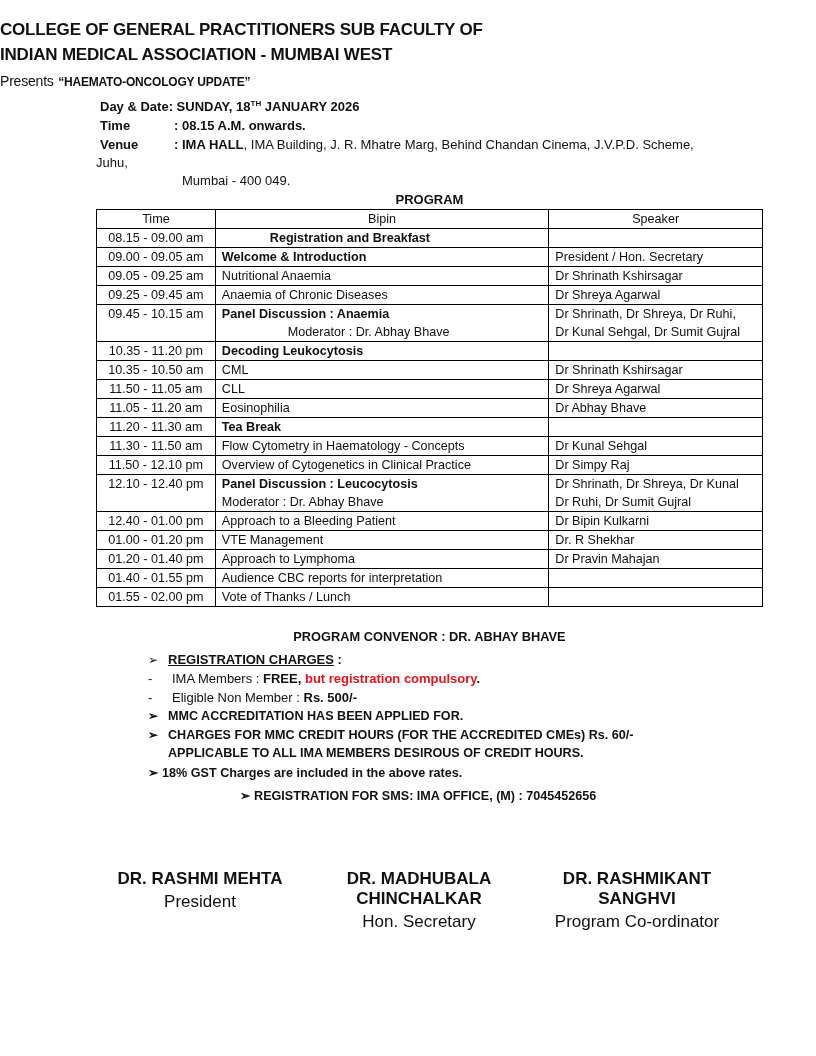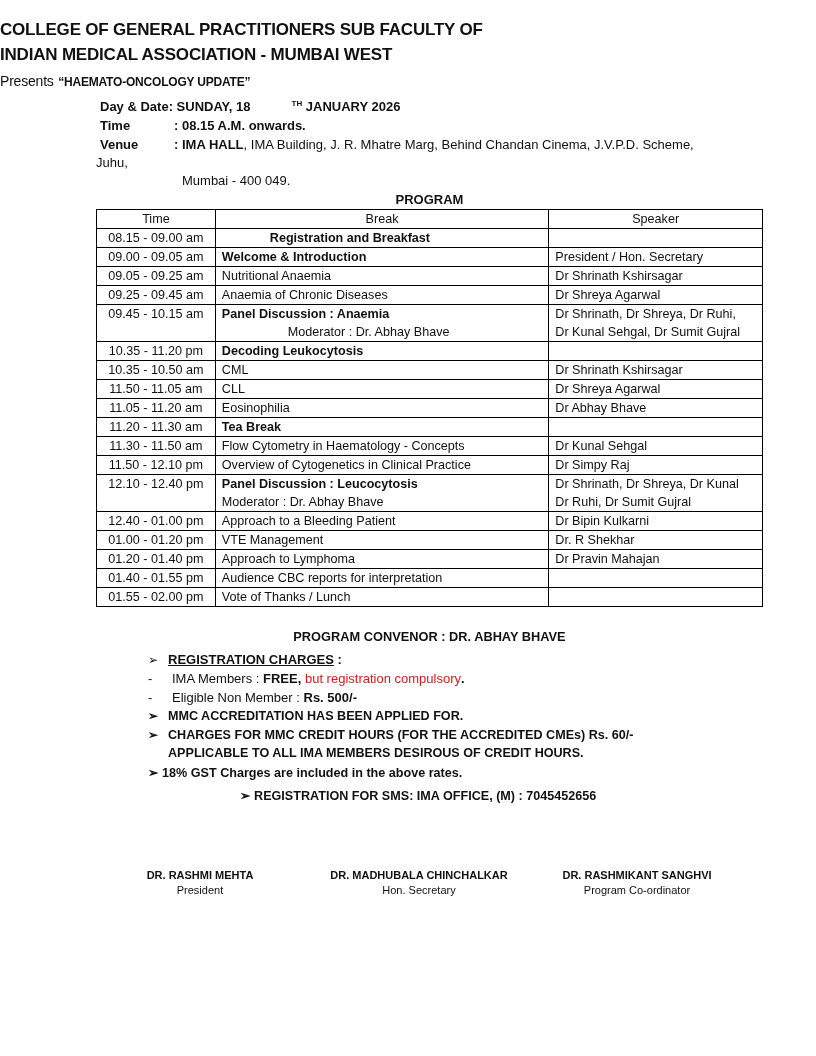--- a/index.html
+++ b/index.html
@@ -11,38 +11,38 @@
   .presents-small { font-weight: normal; font-size: 14px; }
   .presents-big { font-weight: bold; font-size: 12px; }
   .info { font-size: 13px; }
   .lbl { display: inline-block; width: 74px; font-weight: bold; }
   table.prog { position: absolute; left: 96px; top: 209px; width: 667px; border-collapse: collapse; font-size: 12.6px; }
   table.prog td, table.prog th { border: 1px solid #000; padding: 0 6px; height: 18px; line-height: 18px; vertical-align: top; font-weight: normal; }
   table.prog th { text-align: center; }
   col.c1 { width: 119px; } col.c2 { width: 334px; } col.c3 { width: 214px; }
   .time-cell { text-align: center; padding: 0 !important; }
   .mod-indent { padding-left: 66px; }
-  .red { color: #e0161c; font-weight: normal; }
+  .red { color: #e0161c; font-weight: bold; }
   .arrow { display: inline-block; width: 20px; font-size: 12px; }
   .dash { display: inline-block; width: 24px; }
-  .sig { text-align: center; font-size: 11px; }
+  .sig { text-align: center; font-size: 17px; }
   .sig .n { font-weight: bold; }
 </style>
 </head>
 <body>
 
 <div class="abs title" style="top:20px;">COLLEGE OF GENERAL PRACTITIONERS  SUB FACULTY OF</div>
 <div class="abs title" style="top:45px;">INDIAN MEDICAL ASSOCIATION - MUMBAI WEST</div>
 <div class="abs title" style="top:71px;">
   <span class="presents-small">Presents</span>
   <span class="presents-big">“HAEMATO-ONCOLOGY UPDATE”</span>
 </div>
 
 <div class="abs info" style="left:100px; top:99px;">
-  <span class="b">Day &amp; Date</span><span class="b"><span>: SUNDAY, 18</span><sup style="font-size:8px;padding-left:41px;">TH</sup><span> JANUARY  2026</span></span>
+  <span class="b">Day &amp; Date</span><span class="b"><span>: SUNDAY, 18</span><sup style="font-size:8px;">TH</sup><span> JANUARY  2026</span></span>
 </div>
 <div class="abs info" style="left:100px; top:118px;">
   <span class="lbl">Time</span><span class="b">: 08.15 A.M.  onwards.</span>
 </div>
 <div class="abs info" style="left:100px; top:137px;">
   <span class="lbl">Venue</span><span class="b">: IMA HALL</span><span>, IMA Building, J. R. Mhatre Marg, Behind Chandan Cinema, J.V.P.D. Scheme,</span>
 </div>
 <div class="abs info" style="left:96px; top:155px;">Juhu,</div>
 <div class="abs info" style="left:182px; top:173px;">Mumbai - 400 049.</div>
 
@@ -50,21 +50,21 @@
 
 <table class="prog">
   <colgroup>
       <col class="c1">
       <col class="c2">
       <col class="c3">
     </colgroup>
   <thead>
     <tr>
       <th>Time</th>
-      <th>Break</th>
+      <th>Bipin</th>
       <th>Speaker</th>
     </tr>
   </thead>
   <tbody id="prog-body">
       <tr>
         <td class="time-cell">08.15 - 09.00 am</td>
         <td>
           <div style="font-weight: bold; padding-left: 48px;">Registration and Breakfast</div>
         </td>
         <td>

